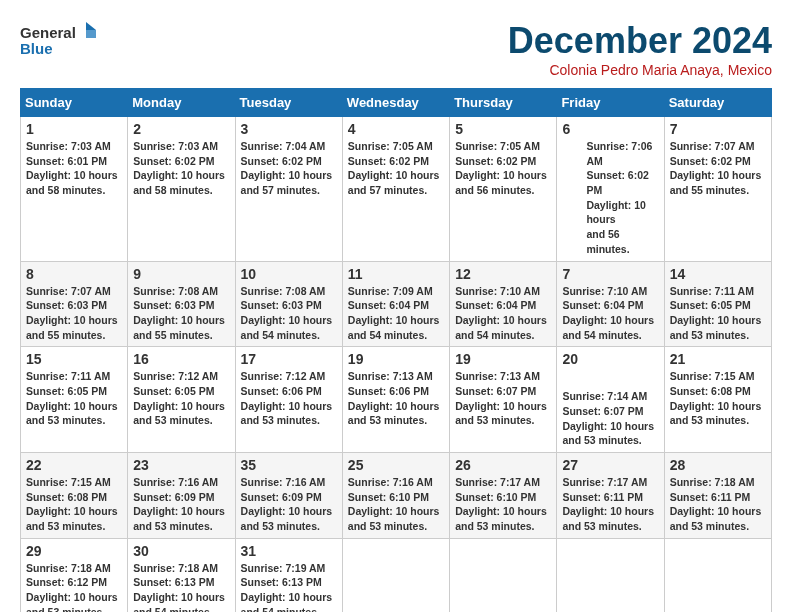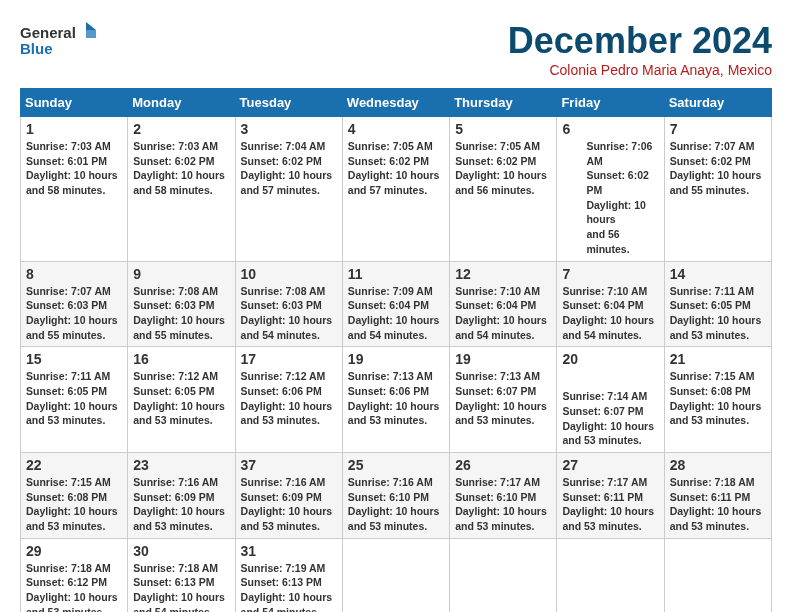--- a/index.html
+++ b/index.html
@@ -268,21 +268,21 @@
 and 53 minutes.</div>
         </td>
         <td>
           <span class="day-num">23</span>
           <div class="day-info" style="white-space: pre-line;">Sunrise: 7:16 AM
 Sunset: 6:09 PM
 Daylight: 10 hours
 and 53 minutes.</div>
         </td>
         <td>
-          <span class="day-num">37</span>
+          <span class="day-num">35</span>
           <div class="day-info" style="white-space: pre-line;">Sunrise: 7:16 AM
 Sunset: 6:09 PM
 Daylight: 10 hours
 and 53 minutes.</div>
         </td>
         <td>
           <span class="day-num">25</span>
           <div class="day-info" style="white-space: pre-line;">Sunrise: 7:16 AM
 Sunset: 6:10 PM
 Daylight: 10 hours

